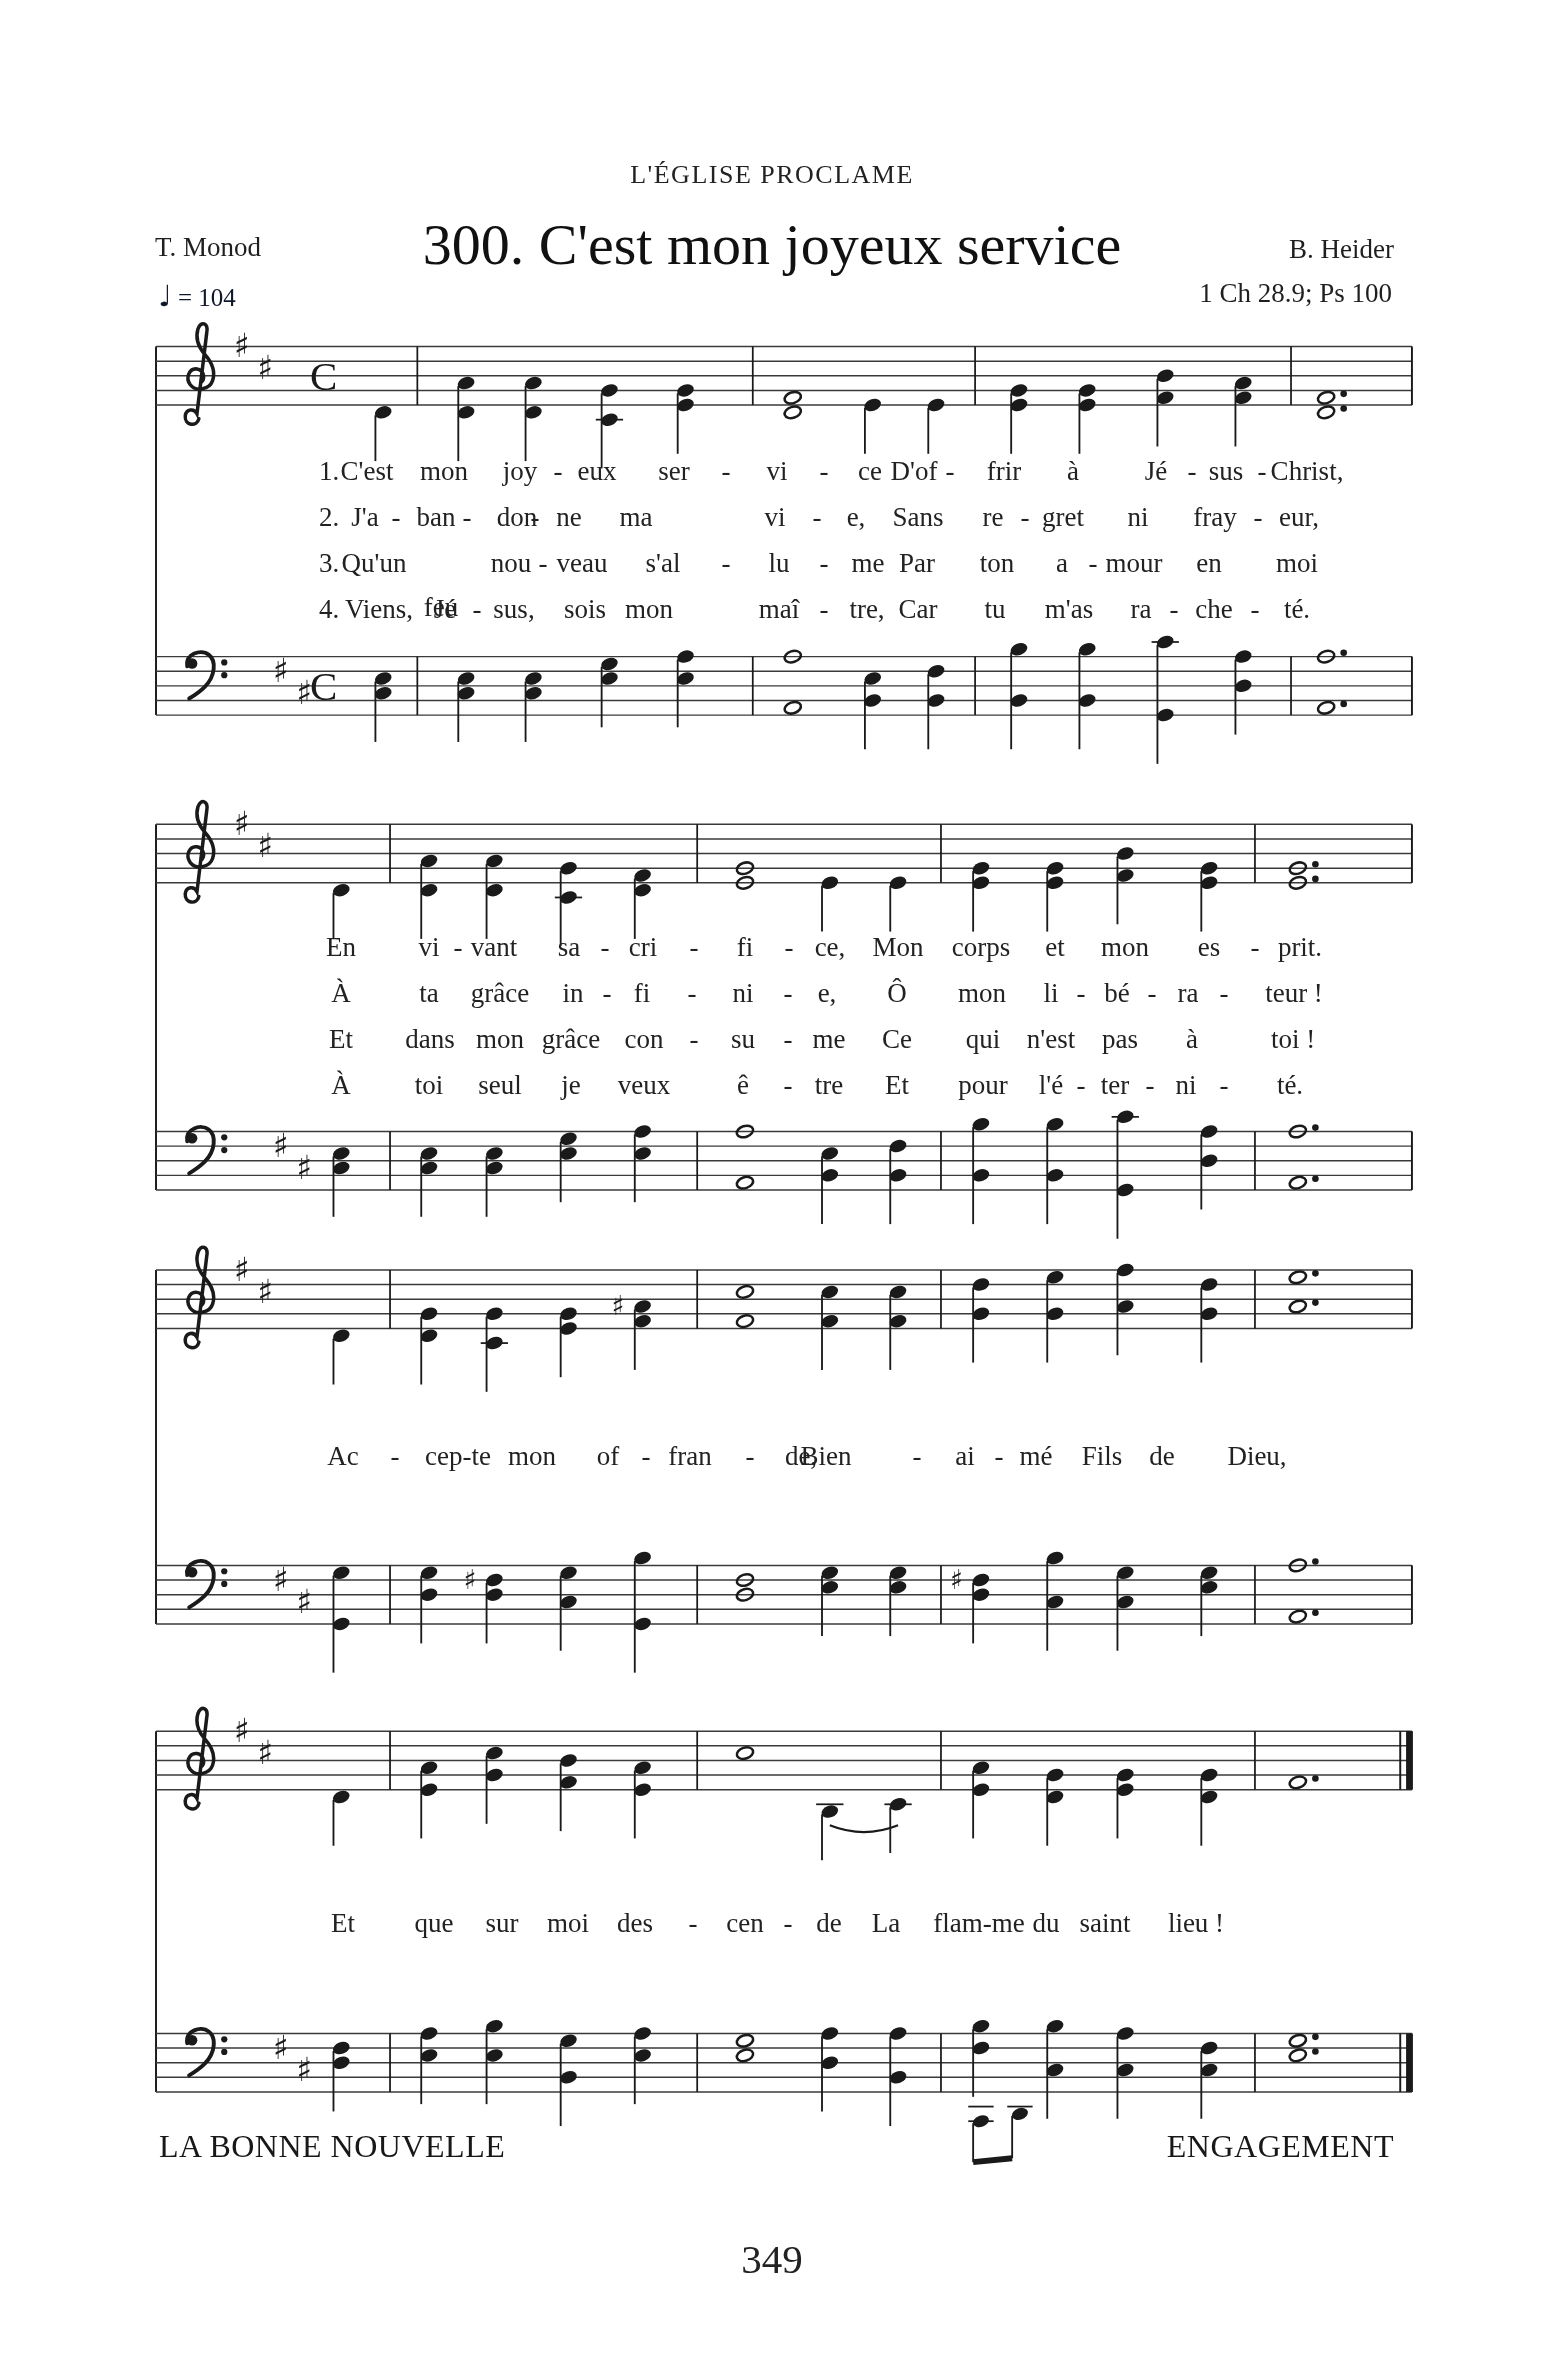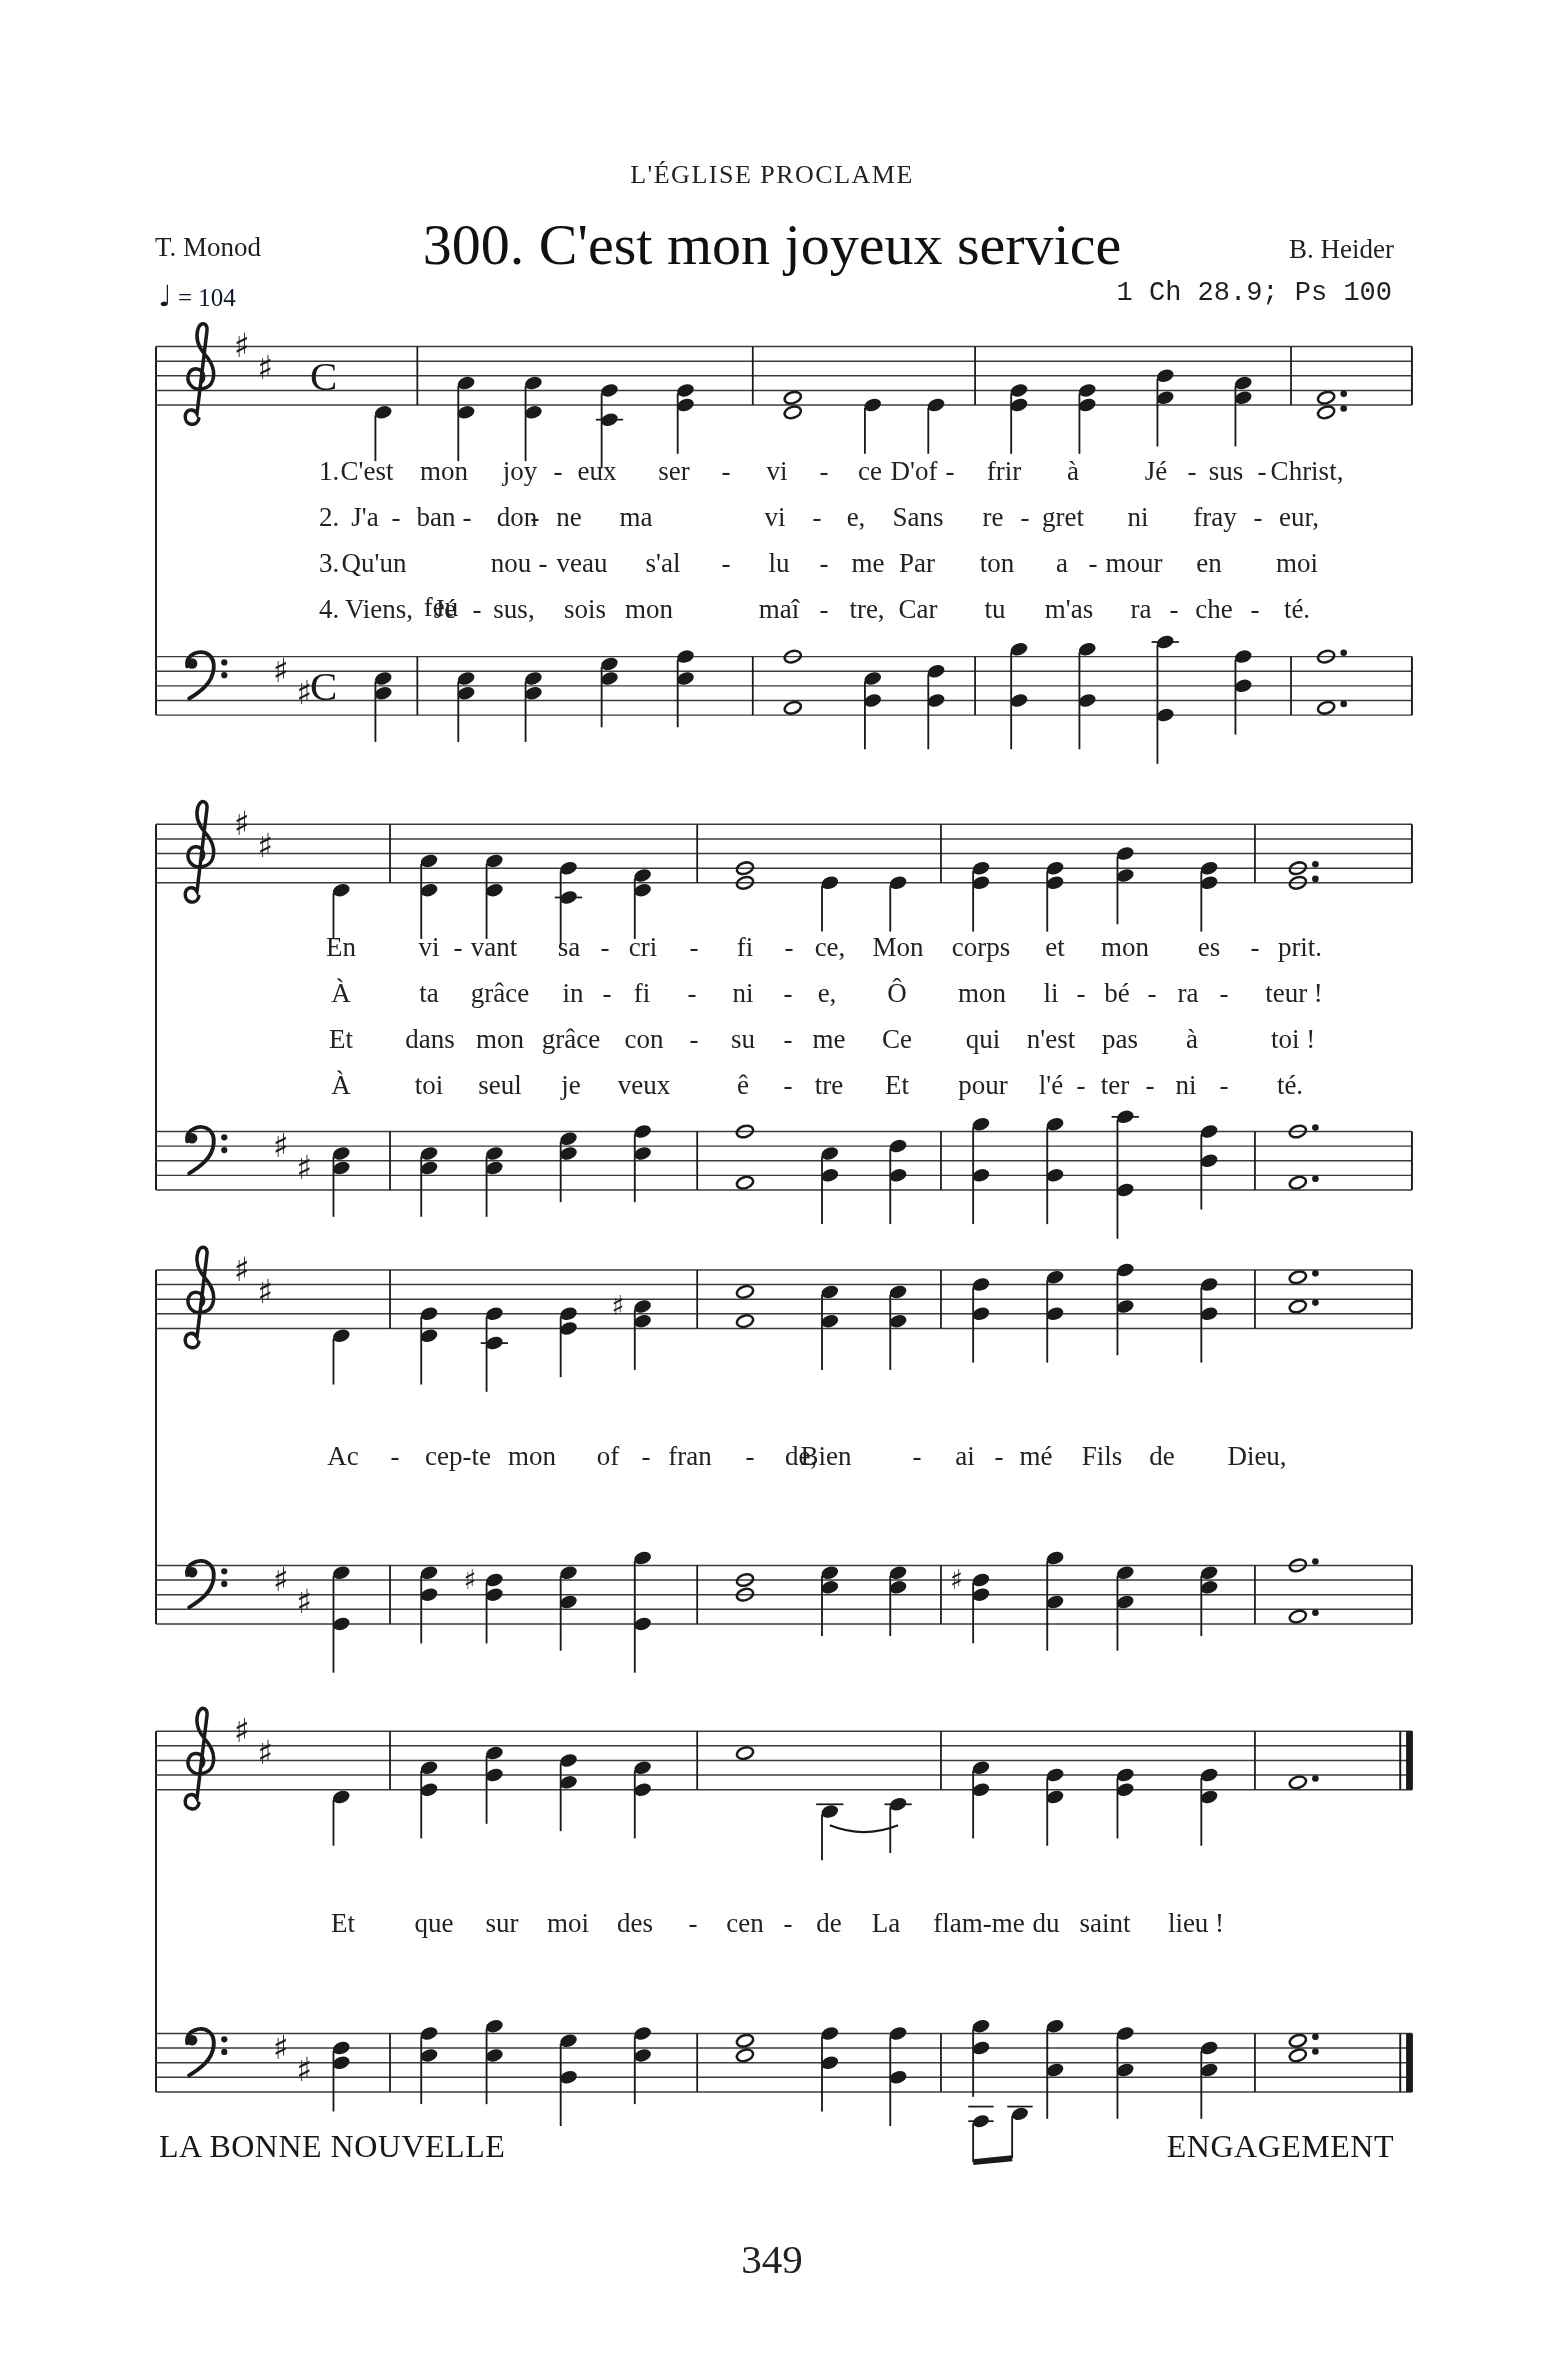--- a/index.html
+++ b/index.html
@@ -510,21 +510,21 @@
 
   <div class="t center title" style="left:772px;top:211px;">300. C'est mon joyeux service</div>
 
   <div class="t author" style="right:172px;top:234px;text-align:right;">B. Heider</div>
 
   <div class="t tempo" style="left:158px;top:279px;">
     <span class="glyph">♩</span>
     <span>= 104</span>
   </div>
 
-  <div class="t scripture" style="right:174px;top:278px;text-align:center;font-family:Liberation Mono, monospace;">1 Ch 28.9; Ps 100</div>
+  <div class="t scripture" style="right:174px;top:278px;text-align:center;">1 Ch 28.9; Ps 100</div>
 
   <div id="lyrics">
       <span class="syl" style="left: 329px; top: 456px;">1.</span>
       <span class="syl" style="left: 367px; top: 456px;">C'est</span>
       <span class="syl" style="left: 444px; top: 456px;">mon</span>
       <span class="syl" style="left: 520px; top: 456px;">joy</span>
       <span class="syl" style="left: 558px; top: 456px;">-</span>
       <span class="syl" style="left: 597px; top: 456px;">eux</span>
       <span class="syl" style="left: 674px; top: 456px;">ser</span>
       <span class="syl" style="left: 726px; top: 456px;">-</span>

